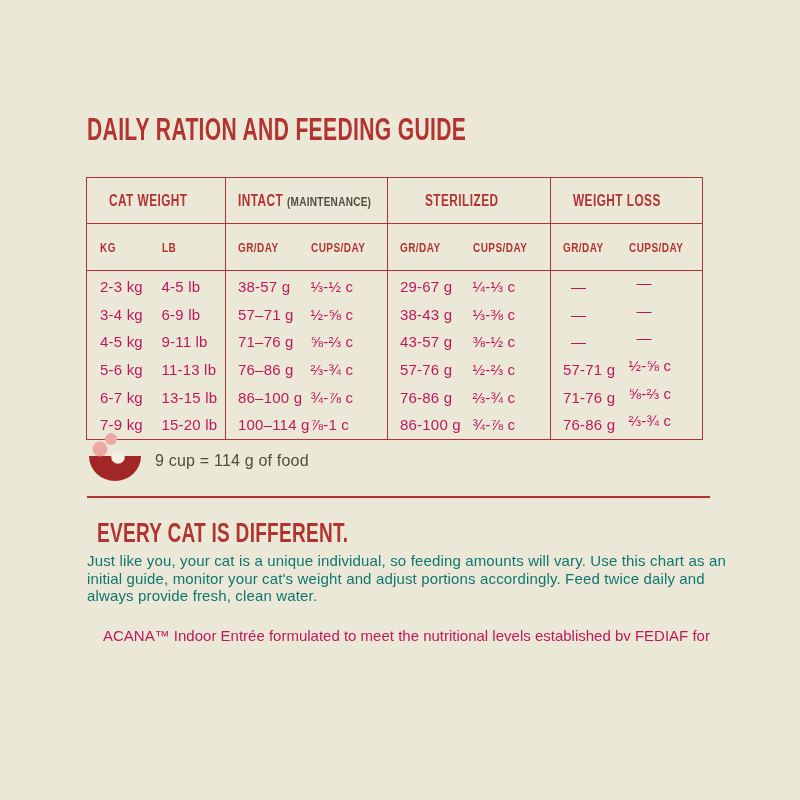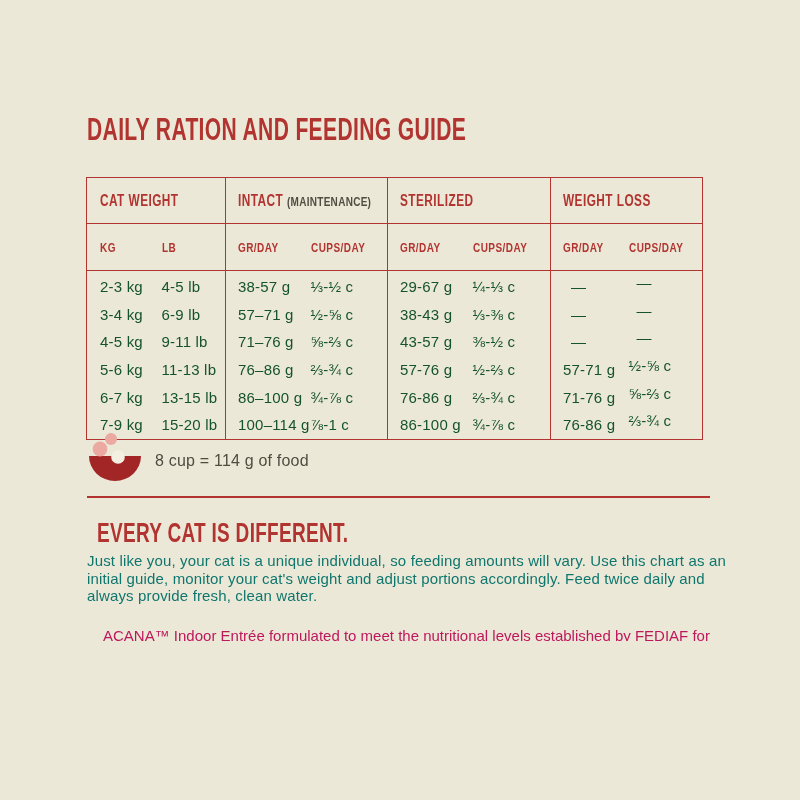--- a/index.html
+++ b/index.html
@@ -17,27 +17,27 @@
   .feeding-table{
     position:absolute;left:86px;top:177px;width:616px;
     border-collapse:collapse;table-layout:fixed;
   }
   .feeding-table, .feeding-table th, .feeding-table td{border:0 solid #b23430;}
   .feeding-table{border-width:1.5px;}
   .feeding-table thead th{
     text-align:left;font-weight:bold;color:#b23430;
     border-bottom:1.5px solid #b23430;vertical-align:middle;
   }
-  .feeding-table thead tr.grp th{height:43px;font-size:16px;letter-spacing:.6px;}
+  .feeding-table thead tr.grp th{height:43px;font-size:16px;letter-spacing:.6px;text-align:center;}
   .feeding-table thead tr.sub th{height:44px;font-size:13.5px;letter-spacing:.6px;}
   .gs{border-left:1.5px solid #b23430 !important;}
   .pl13{padding-left:13px;}
   .pl12{padding-left:12px;}
   .feeding-table tbody td{
-    height:25.6px;font-size:15px;letter-spacing:.2px;color:#14532d;
+    height:25.6px;font-size:15px;letter-spacing:.2px;color:#be185d;
     vertical-align:middle;white-space:nowrap;overflow:visible;
   }
   .feeding-table tbody tr:first-child td{padding-top:3px;}
   .suffix{color:#4f4c42;font-size:13.5px;font-weight:bold;letter-spacing:.4px;}
   .raised{position:relative;top:-4px;display:inline-block;}
 
   .bowl-note{position:absolute;left:86px;top:430px;height:55px;}
   .bowl-note svg{position:absolute;left:0;top:0;}
   .cup-text{position:absolute;left:69px;top:22px;font-size:16px;letter-spacing:.2px;white-space:nowrap;}
 
@@ -156,21 +156,21 @@
     </tbody>
   </table>
 
   <div class="bowl-note">
     <svg width="60" height="55" viewBox="0 0 60 55">
       <path d="M3 26 H55 A26 25 0 0 1 3 26 Z" fill="#a32627"></path>
       <circle cx="14" cy="19" r="7.4" fill="#eba9a2"></circle>
       <circle cx="25" cy="9" r="6" fill="#eba9a2"></circle>
       <circle cx="32" cy="27" r="6.8" fill="#f4f0e1"></circle>
     </svg>
-    <span class="cup-text">8 cup = 114 g of food</span>
+    <span class="cup-text">9 cup = 114 g of food</span>
   </div>
 
   <div class="divider"></div>
 
   <h2 class="section-heading"><span class="cond">EVERY CAT IS DIFFERENT.</span></h2>
 
   <p class="body-para">Just like you, your cat is a unique individual, so feeding amounts will vary. Use this chart as an initial guide, monitor your cat's weight and adjust portions accordingly. Feed twice daily and always provide fresh, clean water.</p>
 
   <p class="disclaimer-para">ACANA™ Indoor Entrée formulated to meet the nutritional levels established by FEDIAF for Adult Maintenance. Store in a cool, dry place. Not fit for human consumption.</p>
 

